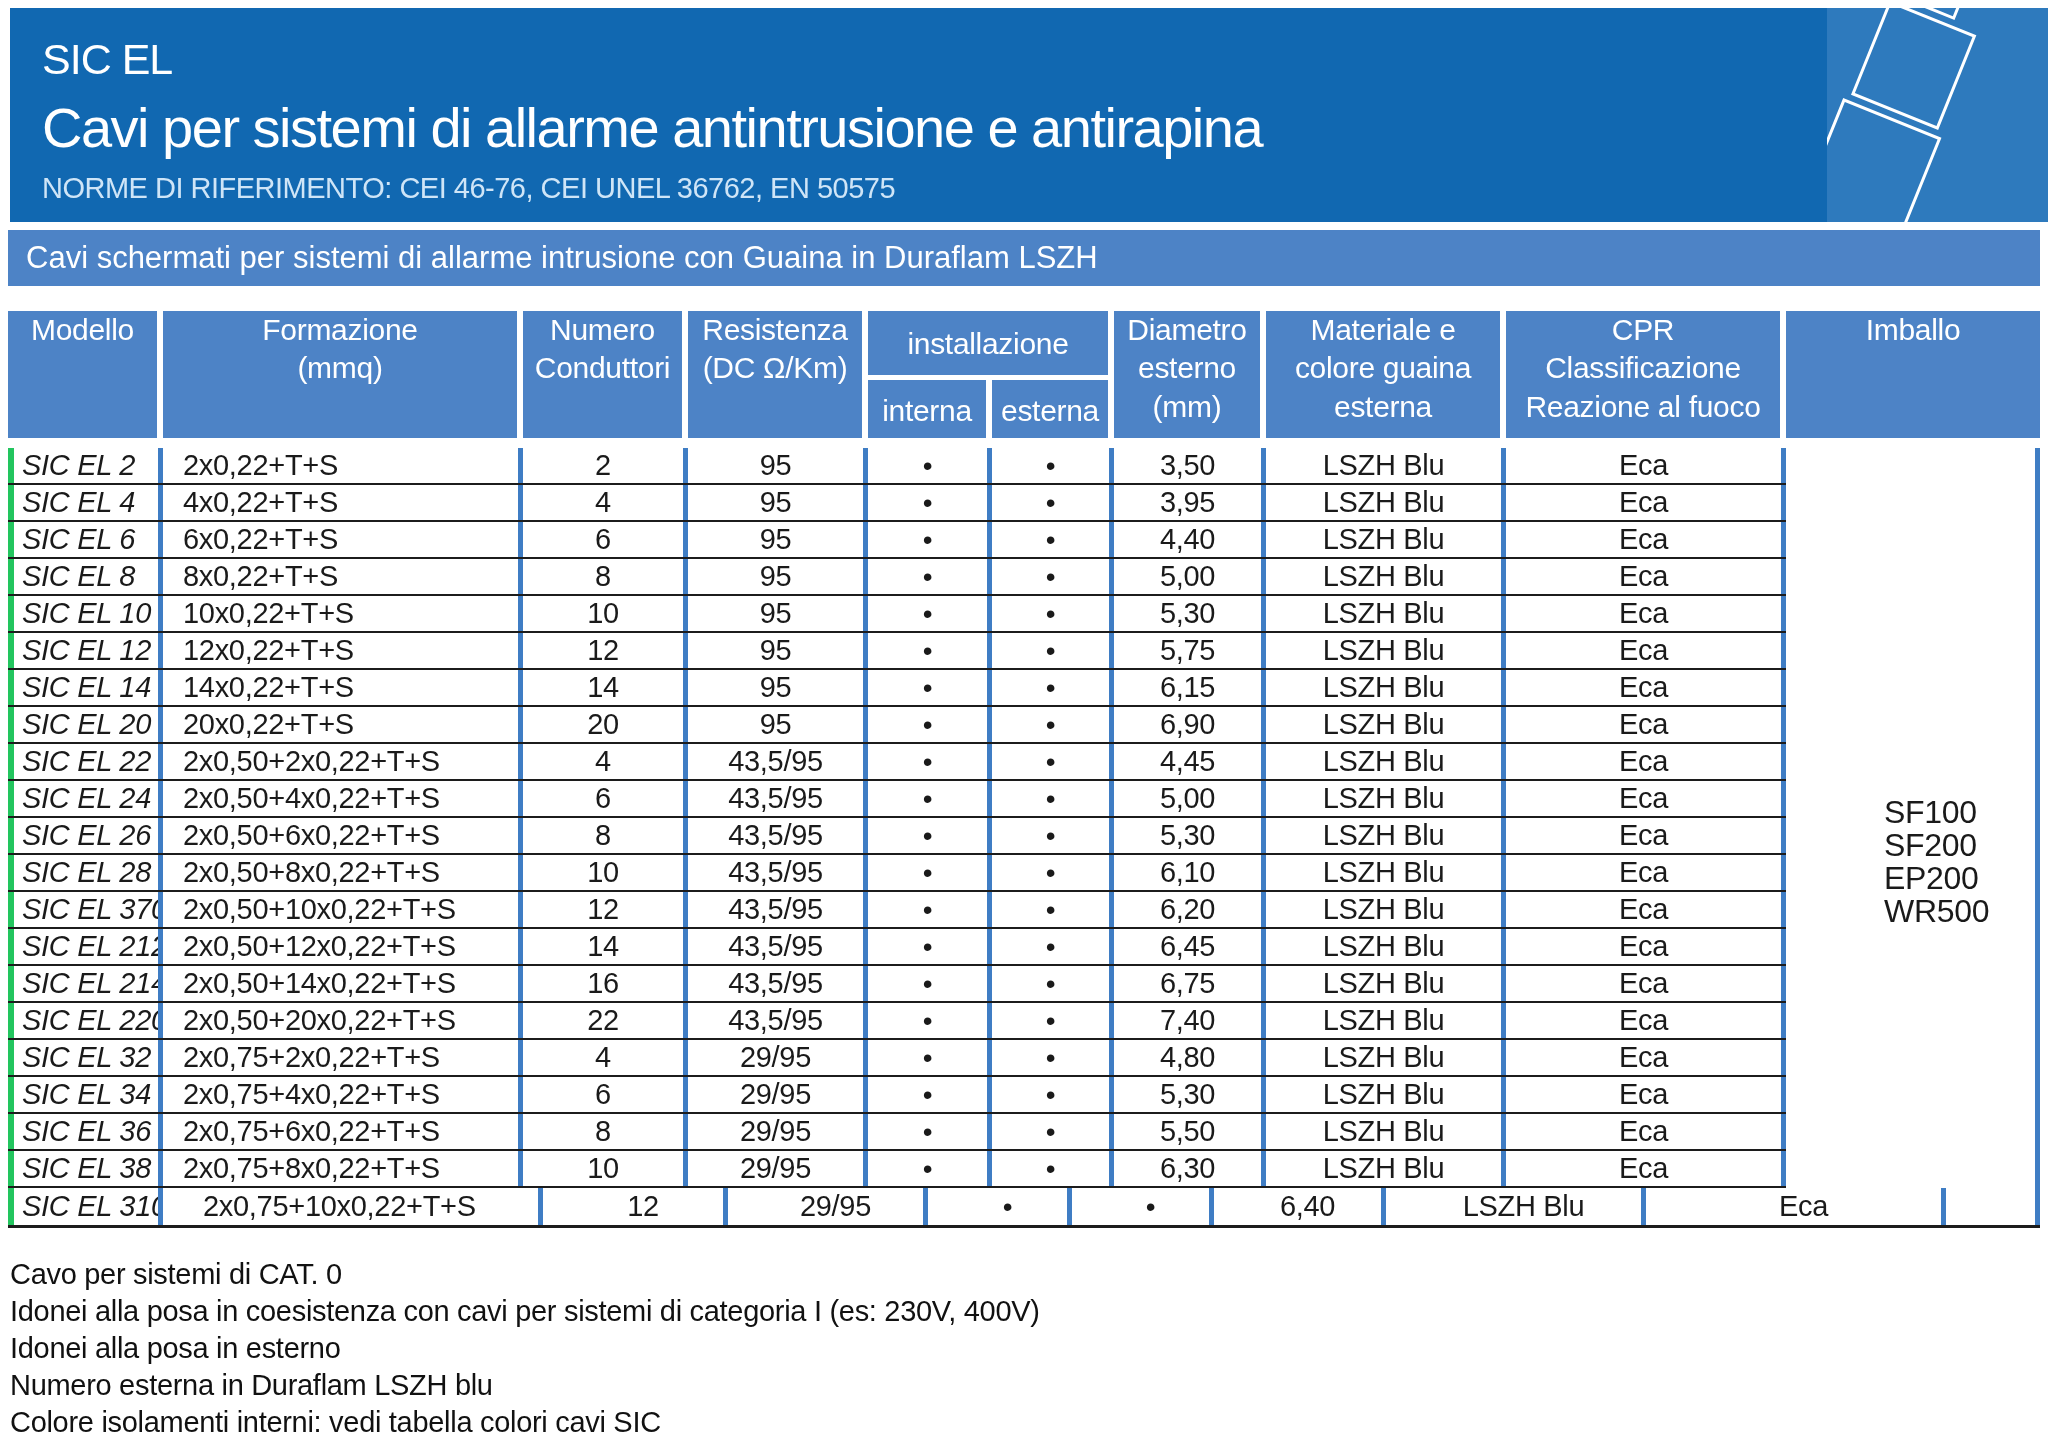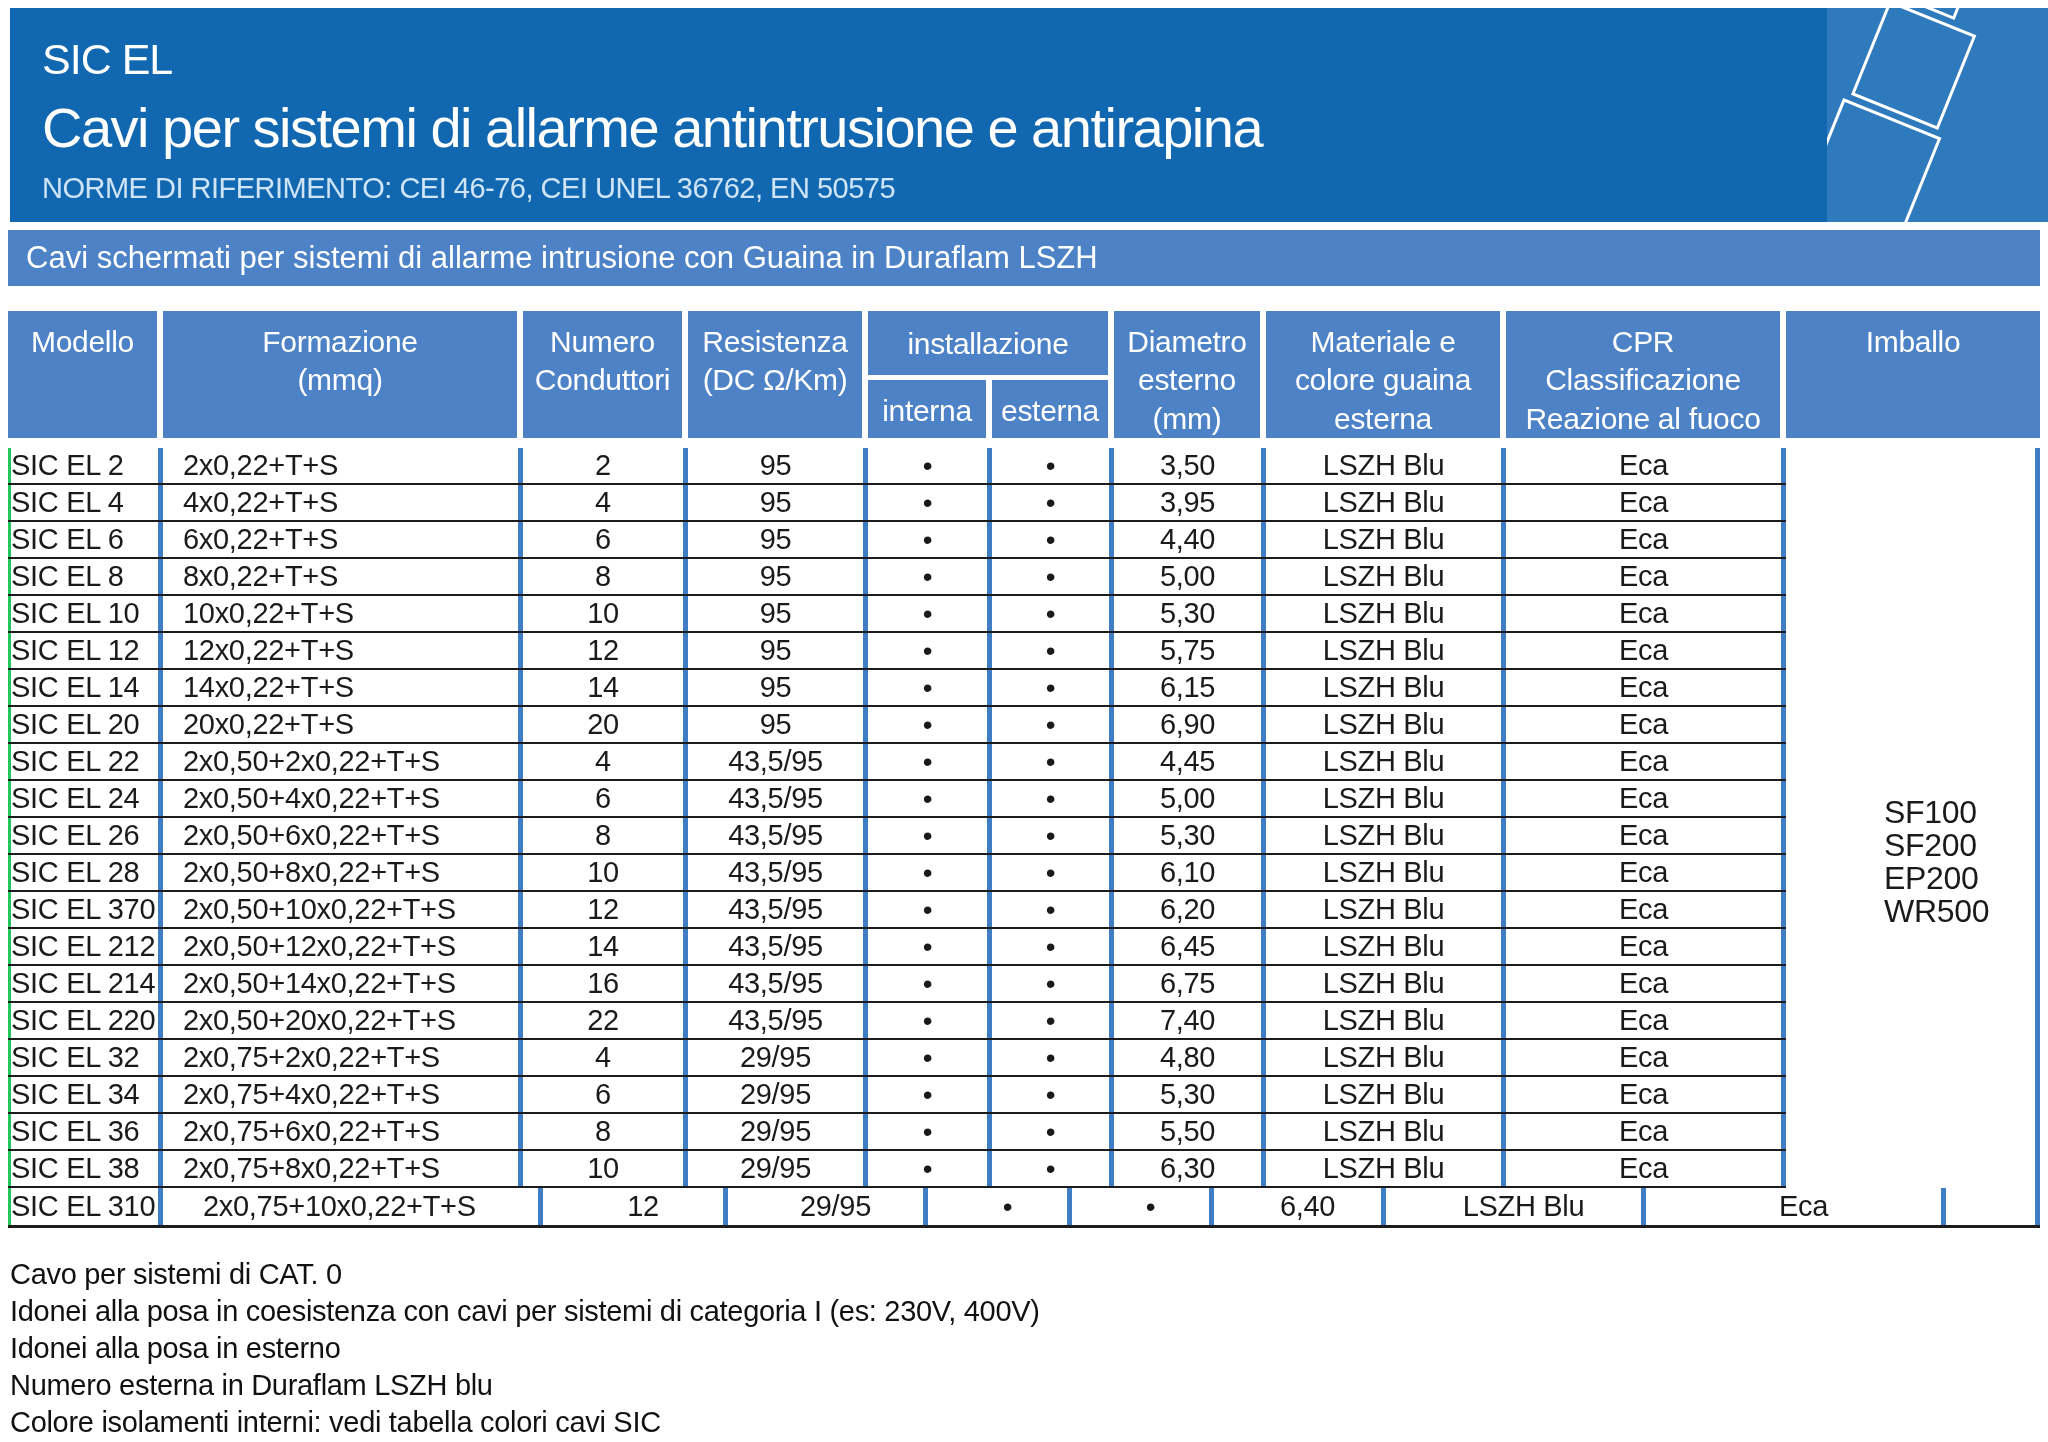--- a/index.html
+++ b/index.html
@@ -27,41 +27,41 @@
   .band{position:absolute;left:8px;top:230px;width:2032px;height:56px;
     background:var(--hdr,#4d83c6);color:#fff;box-sizing:border-box;
     display:flex;align-items:center;padding-left:18px;font-size:31px;}
 
   
   .thead{position:absolute;left:8px;top:311px;width:2032px;
     display:grid;
     grid-template-columns:155px 360px 165px 180px 124px 122px 152px 240px 280px 254px;
     grid-template-rows:64px 58px;row-gap:5px;}
   .h{background:var(--hdr,#4d83c6);color:#fff;font-size:30px;line-height:1.28;
-    text-align:center;padding-top:12px;box-sizing:border-box;
+    text-align:center;box-sizing:border-box;
     border-right:6px solid #fff;white-space:pre-line;letter-spacing:-0.3px;}
   .h.span2{grid-row:1/3;}
   .h.install{grid-column:5/7;grid-row:1;padding-top:14px;}
   .h.sub{display:flex;align-items:center;justify-content:center;padding-top:4px;}
   .h.interna{grid-column:5;grid-row:2;}
   .h.esterna{grid-column:6;grid-row:2;}
   .h.imballo{border-right:none;}
 
   
   .tbody{position:absolute;left:8px;top:448px;width:2032px;display:flex;
     border-bottom:3px solid var(--rowline,#1c1c1c);box-sizing:border-box;}
   .rows-main{width:1778px;}
   .row{display:grid;
     grid-template-columns:155px 360px 165px 180px 124px 122px 152px 240px 280px;
     height:37px;box-sizing:border-box;border-bottom:2px solid var(--rowline,#1c1c1c);}
   .row:last-child{border-bottom:none;gap:20px;}
   .c{display:flex;align-items:center;justify-content:center;font-size:29px;color:#1a1a1a;
     border-right:5px solid var(--lineblue,#3f7dc4);box-sizing:border-box;
     letter-spacing:-0.3px;white-space:nowrap;overflow:hidden;}
-  .c.model{justify-content:flex-start;border-left:3px solid #22c55e;}
+  .c.model{justify-content:flex-start;padding-left:8px;border-left:6px solid #22c55e;font-style:italic;}
   .c.form{justify-content:flex-start;padding-left:20px;}
   .c.dot{font-size:28px;}
   .imballo-cell{width:254px;border-right:5px solid var(--lineblue,#3f7dc4);
     box-sizing:border-box;display:flex;flex-direction:column;justify-content:center;
     padding-top:50px;padding-left:98px;}
   .imballo-cell div{font-size:32px;line-height:33px;color:#1a1a1a;letter-spacing:-0.3px;}
 
   
   .notes{position:absolute;left:10px;top:1256px;}
   .notes div{font-size:29px;line-height:37px;color:#111;letter-spacing:-0.3px;}

